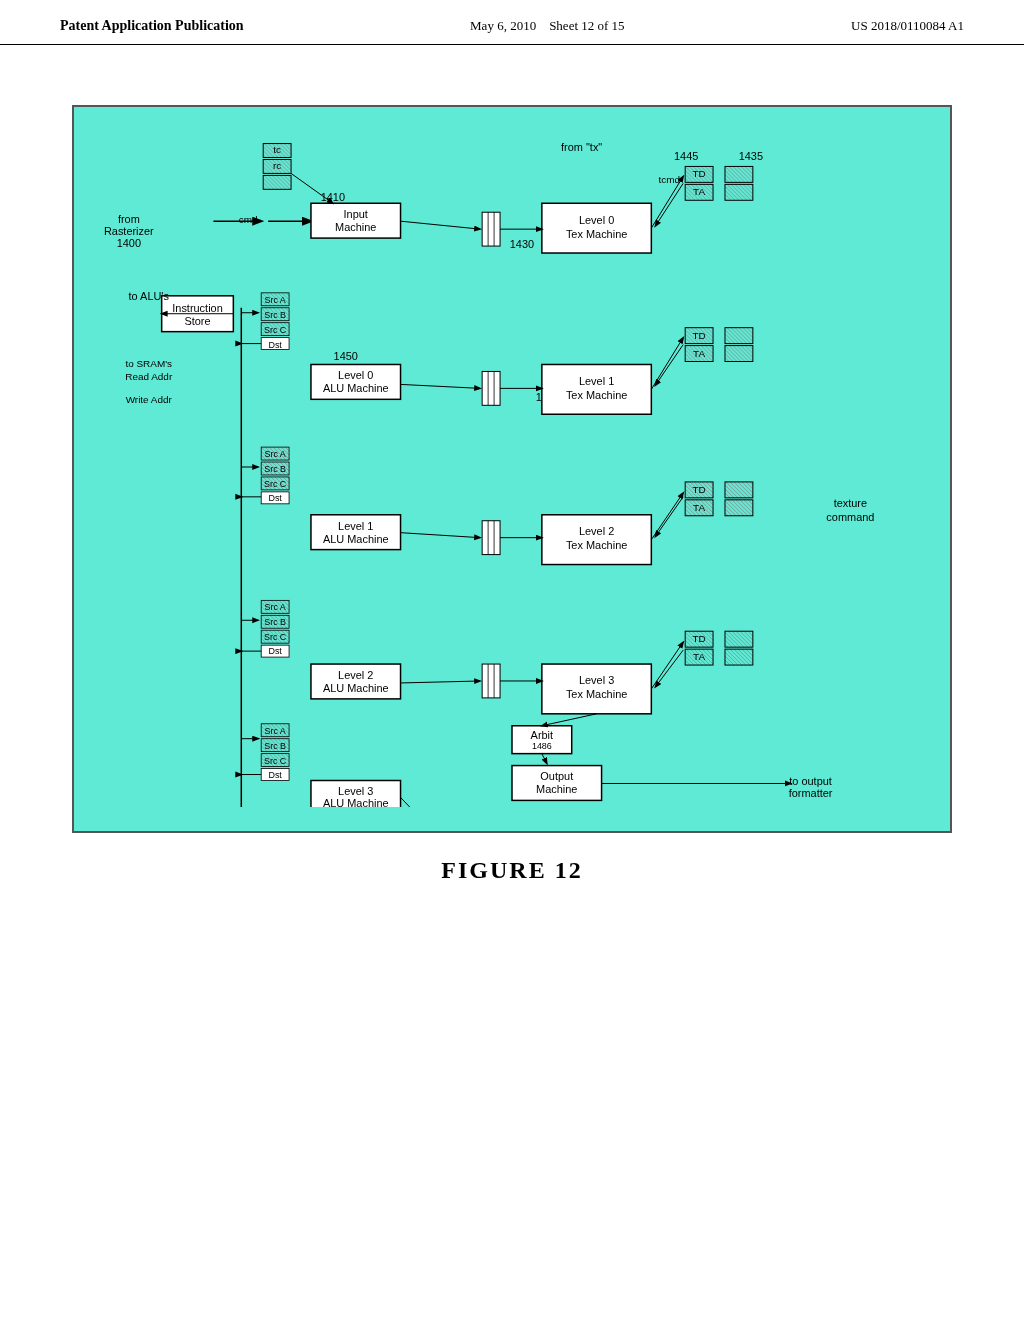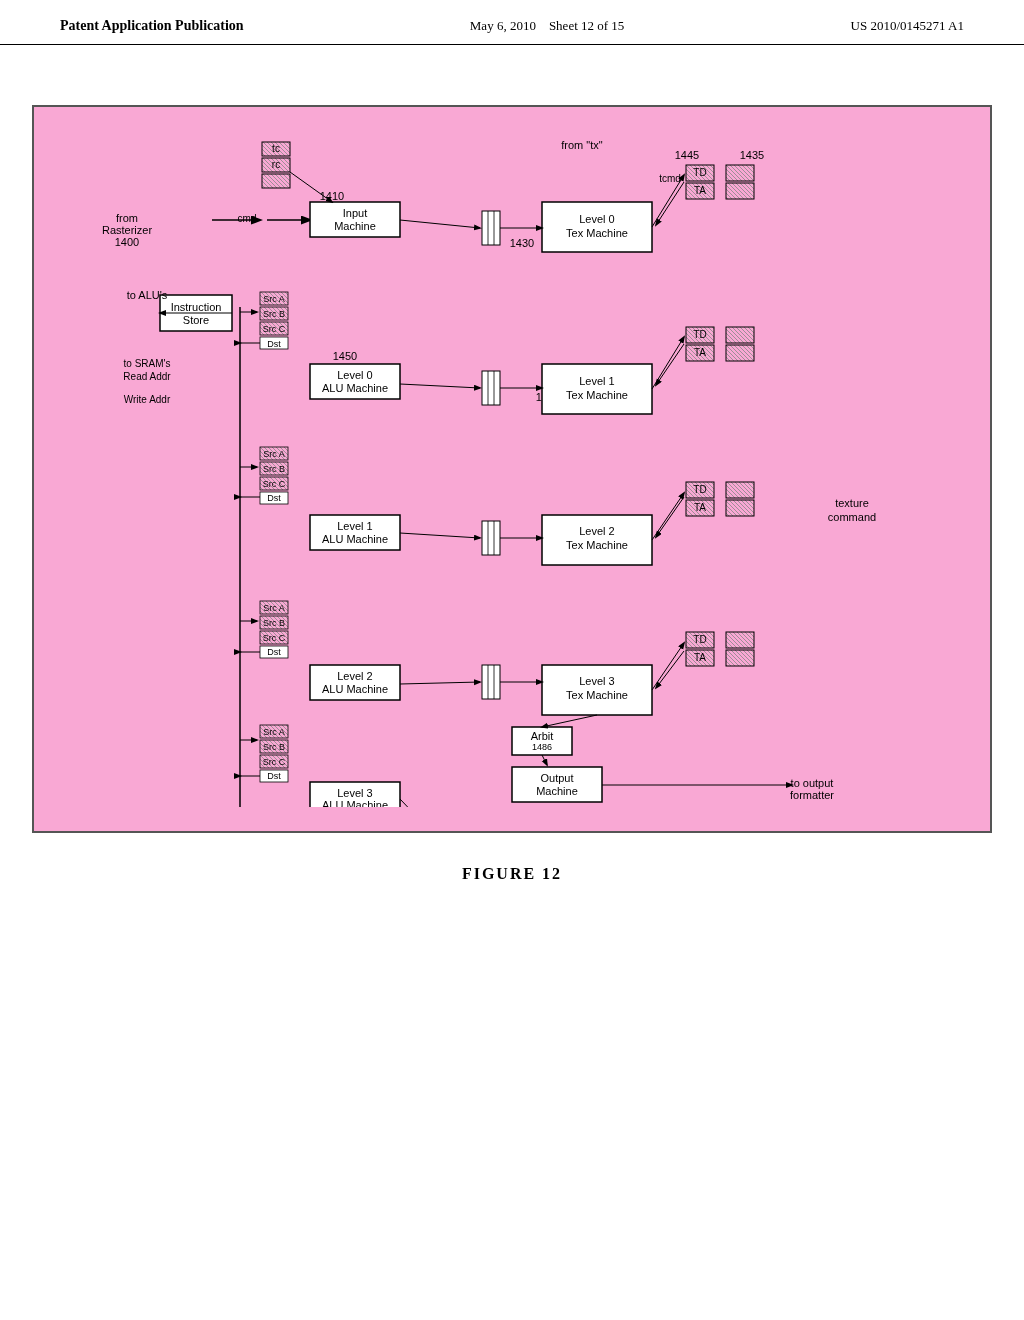--- a/index.html
+++ b/index.html
@@ -29,51 +29,51 @@
       padding: 40px 60px;
       display: flex;
       flex-direction: column;
       align-items: center;
     }
 
     
     .figure-container {
       border: 2px solid #555;
       padding: 20px;
-      width: 960px;
+      width: 880px;
       margin-top: 20px;
       position: relative;
-      background: #f9a8d4;
+      background: #5eead4;
     }
 
     
     .figure-svg {
       width: 100%;
       height: 680px;
     }
 
     
     .figure-caption {
       text-align: center;
-      font-size: 16px;
+      font-size: 24px;
       font-weight: bold;
-      margin-top: 32px;
+      margin-top: 24px;
       letter-spacing: 2px;
     }
   </style>
 </head>
 <body>
 
 <div class="page-header">
   <div class="header-left">Patent Application Publication</div>
   <div class="header-center">
     <span>May 6, 2010</span>&nbsp;&nbsp;&nbsp;
     <span>Sheet 12 of 15</span>
   </div>
-  <div class="header-right">US 2010/0145271 A1</div>
+  <div class="header-right">US 2018/0110084 A1</div>
 </div>
 
 <div class="page-content">
   <div class="figure-container">
     <svg class="figure-svg" viewBox="0 0 840 680" xmlns="http://www.w3.org/2000/svg" font-family="Arial, sans-serif" font-size="11">
       <defs>
 
         <pattern id="hatch" width="4" height="4" patternUnits="userSpaceOnUse" patternTransform="rotate(45)">
           <line x1="0" y1="0" x2="0" y2="4" stroke="#888" stroke-width="1"></line>
         </pattern>

